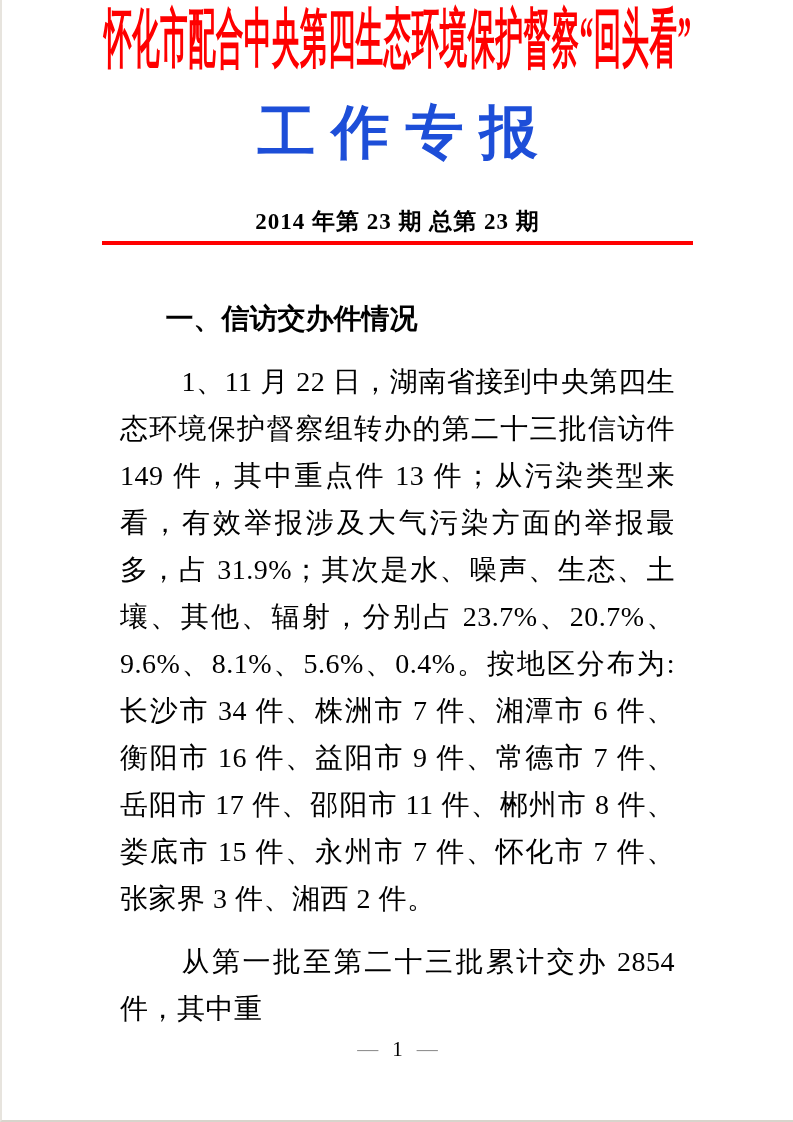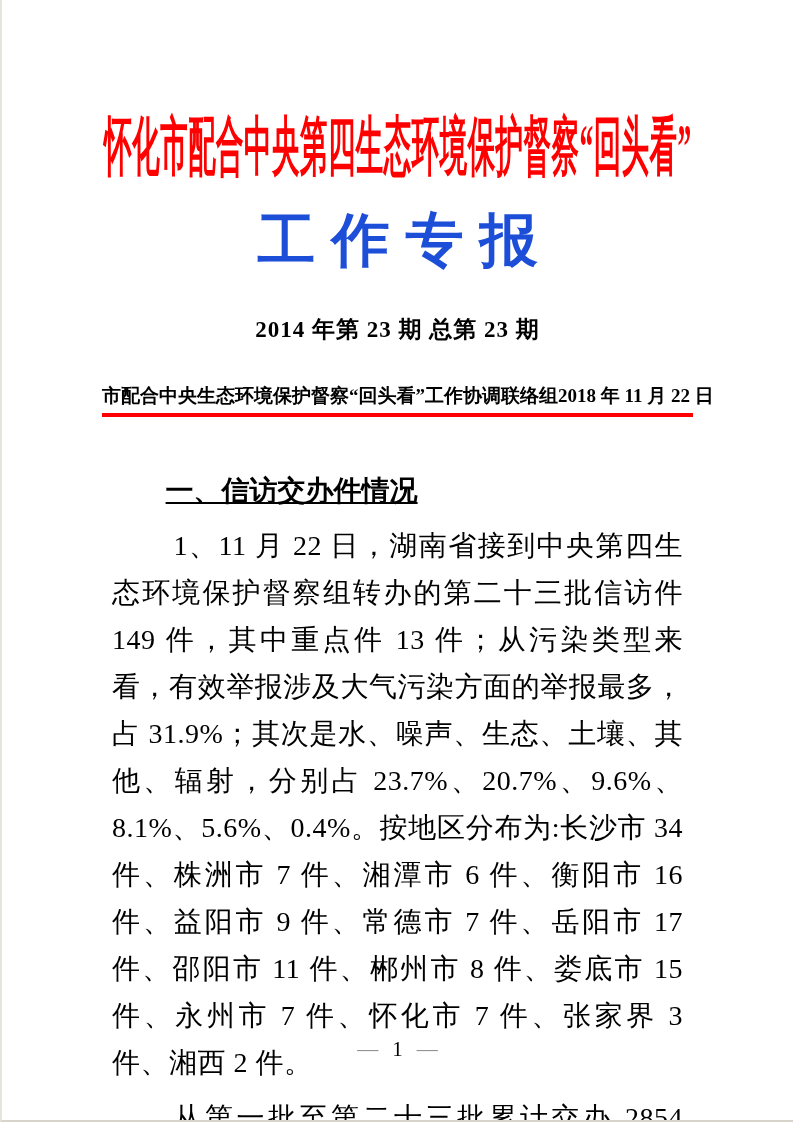--- a/index.html
+++ b/index.html
@@ -15,21 +15,20 @@
     margin: 0 auto;
     background: #ffffff;
     border-left: 2px solid #e7e4de;
     border-bottom: 2px solid #d8d4cc;
     overflow: hidden;
     font-family: "Liberation Serif", "DejaVu Serif", serif;
     color: #000000;
   }
   
   .title-block {
-    margin-top: 108px;
     width: 100%;
   }
   .main-title-row {
     display: flex;
     justify-content: center;
     width: 100%;
     height: 78px;
     align-items: center;
   }
   .main-title {
@@ -83,24 +82,23 @@
     line-height: 47px;
     text-align: justify;
   }
   .section-heading {
     font-family: "Liberation Sans", "DejaVu Sans", sans-serif;
     font-size: 28px;
     font-weight: bold;
     text-indent: 2.2em;
     margin: 7px 0 0 0;
     line-height: 47px;
-    text-decoration: underline;
   }
   .content p {
-    margin: 8px;
+    margin: 16px;
     text-indent: 2.2em;
     letter-spacing: 0.5px;
   }
   
   .page-footer {
     position: absolute;
     left: 0;
     bottom: 58px;
     width: 100%;
     text-align: center;
@@ -120,24 +118,20 @@
 
   <div class="title-block">
     <div class="main-title-row">
       <span class="main-title">怀化市配合中央第四生态环境保护督察“回头看”</span>
     </div>
     <div class="sub-title">工作专报</div>
   </div>
 
   <div class="issue-line">2014 年第 23 期 总第 23 期</div>
 
-  <div class="masthead-row">
-    <span>市配合中央生态环境保护督察“回头看”工作协调联络组</span>
-    <span>2018 年 11 月 22 日</span>
-  </div>
 
   <div class="red-rule"></div>
 
   <div class="content">
     <h2 class="section-heading">一、信访交办件情况</h2>
     <p>1、11 月 22 日，湖南省接到中央第四生态环境保护督察组转办的第二十三批信访件 149 件，其中重点件 13 件；从污染类型来看，有效举报涉及大气污染方面的举报最多，占 31.9%；其次是水、噪声、生态、土壤、其他、辐射，分别占 23.7%、20.7%、9.6%、8.1%、5.6%、0.4%。按地区分布为:长沙市 34 件、株洲市 7 件、湘潭市 6 件、衡阳市 16 件、益阳市 9 件、常德市 7 件、岳阳市 17 件、邵阳市 11 件、郴州市 8 件、娄底市 15 件、永州市 7 件、怀化市 7 件、张家界 3 件、湘西 2 件。</p>
     <p>从第一批至第二十三批累计交办 2854 件，其中重</p>
   </div>
 
   <div class="page-footer">

